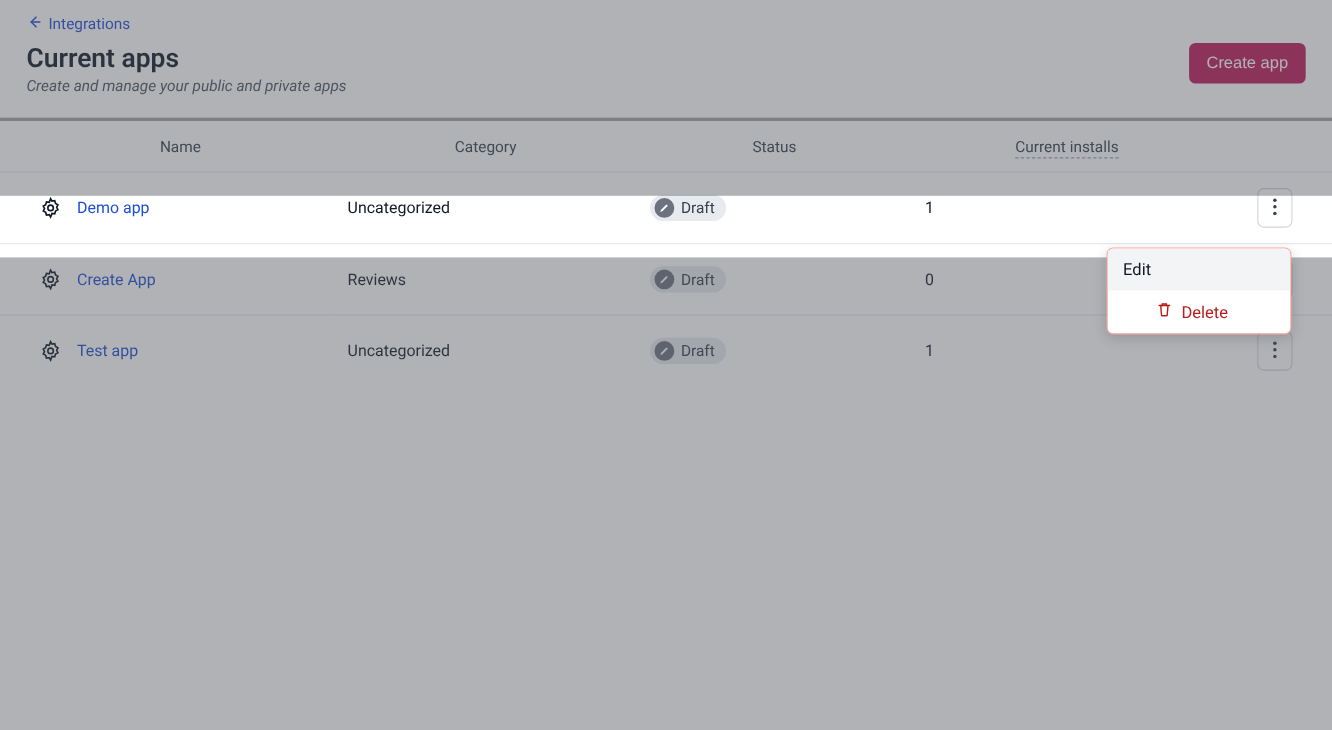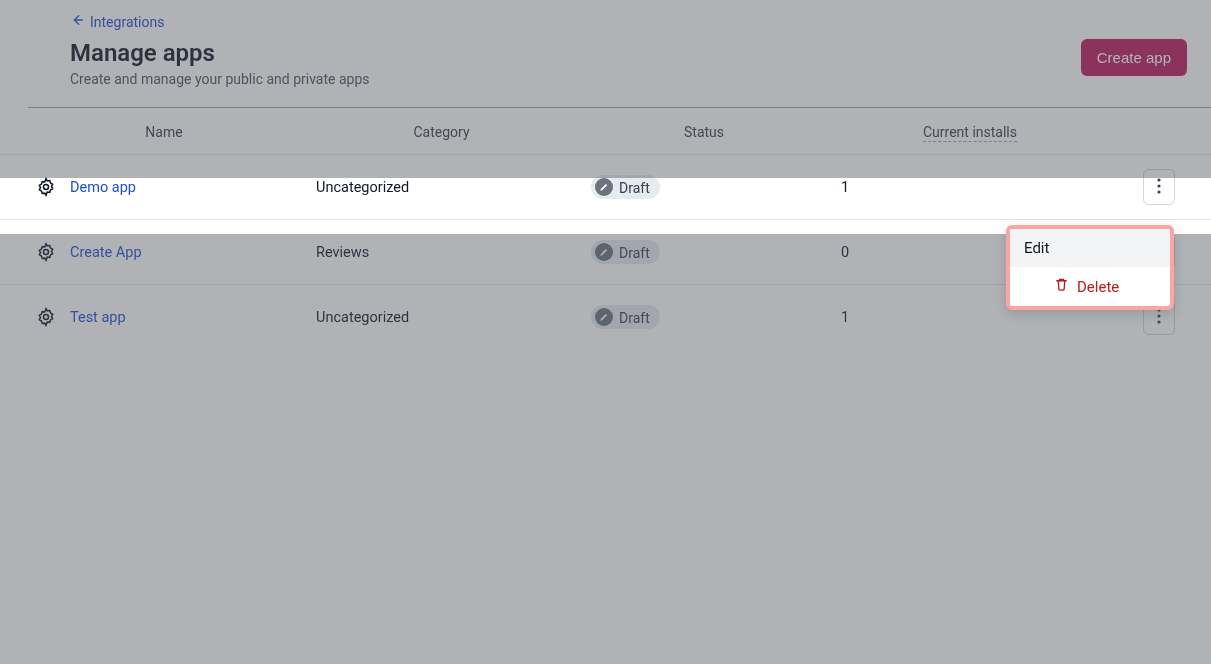--- a/index.html
+++ b/index.html
@@ -1,25 +1,25 @@
 <!DOCTYPE html>
 <html><head>
 <meta charset="utf-8">
 <style>
   * { box-sizing: border-box; margin: 0; padding: 0; }
   html, body { width: 1211px; height: 664px; font-family: -apple-system, BlinkMacSystemFont, "Segoe UI", Roboto, Helvetica, Arial, sans-serif; background: #fff; color: #1f2937; overflow: hidden; }
   .page { position: relative; width: 100%; height: 100%; }
   .content { width: 100%; height: 100%; }
 
-  .header { padding: 12px 24px 20px 42px; border-bottom: 1px solid #a3a3a3; margin-left: 28px; }
+  .header { padding: 12px 24px 20px 24px; border-bottom: 3px solid #a3a3a3; }
   .backlink { display: inline-flex; align-items: center; gap: 6px; color: #1d4ed8; font-size: 14px; text-decoration: none; cursor: pointer; }
   .backlink svg { width: 14px; height: 14px; }
   .title-row { display: flex; align-items: flex-start; justify-content: space-between; margin-top: 8px; }
   .title-block h1 { font-size: 24px; font-weight: 600; color: #111827; margin-bottom: 4px; }
-  .title-block p { font-size: 14px; color: #4b5563; }
+  .title-block p { font-size: 14px; color: #4b5563; font-style: italic; }
   .create-btn { background: #be185d; color: #fff; font-size: 15px; padding: 10px 16px; border: none; border-radius: 6px; cursor: pointer; }
 
   .table-wrap { padding: 0 0 0 0; }
   table { width: 100%; border-collapse: collapse; table-layout: fixed; }
   thead th { text-align: center; font-weight: 400; font-size: 14px; color: #374151; padding: 16px 12px 14px 12px; }
   thead th.installs span { border-bottom: 1px dashed #9ca3af; padding-bottom: 1px; }
   tbody tr { border-top: 1px solid #e5e7eb; }
   tbody tr.highlight { background: #ffffff; }
   tbody td { padding: 14px 12px; font-size: 14.5px; color: #111827; vertical-align: middle; }
 
@@ -42,21 +42,21 @@
   .row-menu-btn svg { width: 4px; height: 16px; }
 
   td.actions-cell { text-align: right; padding-right: 36px; }
 
   
   .dim-overlay { position: absolute; left: 0; right: 0; background: rgba(80,85,92,0.45); pointer-events: none; }
   .dim-top { top: 0; height: 178px; }
   .dim-bottom { top: 234px; bottom: 0; }
 
   
-  .context-menu { position: absolute; top: 225px; left: 1006px; width: 168px; background: #fff; border: 4px solid #fca5a5; border-radius: 6px; box-shadow: 0 4px 12px rgba(0,0,0,0.15); overflow: hidden; z-index: 30; }
+  .context-menu { position: absolute; top: 225px; left: 1006px; width: 168px; background: #fff; border: 1px solid #fca5a5; border-radius: 6px; box-shadow: 0 4px 12px rgba(0,0,0,0.15); overflow: hidden; z-index: 30; }
   .context-menu .item { padding: 10px 14px; font-size: 15px; color: #111827; cursor: pointer; display: flex; align-items: center; gap: 8px; }
   .context-menu .item.hover { background: #f3f4f6; }
   .context-menu .item.danger { color: #b91c1c; margin-left: 30px; }
   .context-menu .item svg { width: 15px; height: 15px; }
 
   th:first-child { padding-left: 36px; }
 </style>
 </head>
 <body>
 <div class="page">
@@ -68,21 +68,21 @@
       <span>
         <svg viewBox="0 0 16 16" fill="none" stroke="#1d4ed8" stroke-width="1.6" stroke-linecap="round" stroke-linejoin="round">
               <path d="M10 3 L5 8 L10 13"></path>
               <path d="M5 8 H14"></path>
             </svg>
       </span>
       <span>Integrations</span>
     </a>
     <div class="title-row">
       <div class="title-block">
-        <h1>Manage apps</h1>
+        <h1>Current apps</h1>
         <p>Create and manage your public and private apps</p>
       </div>
       <button class="create-btn">Create app</button>
     </div>
   </div>
 
   <div class="table-wrap">
     <table>
       <colgroup>
         <col class="col-name">

